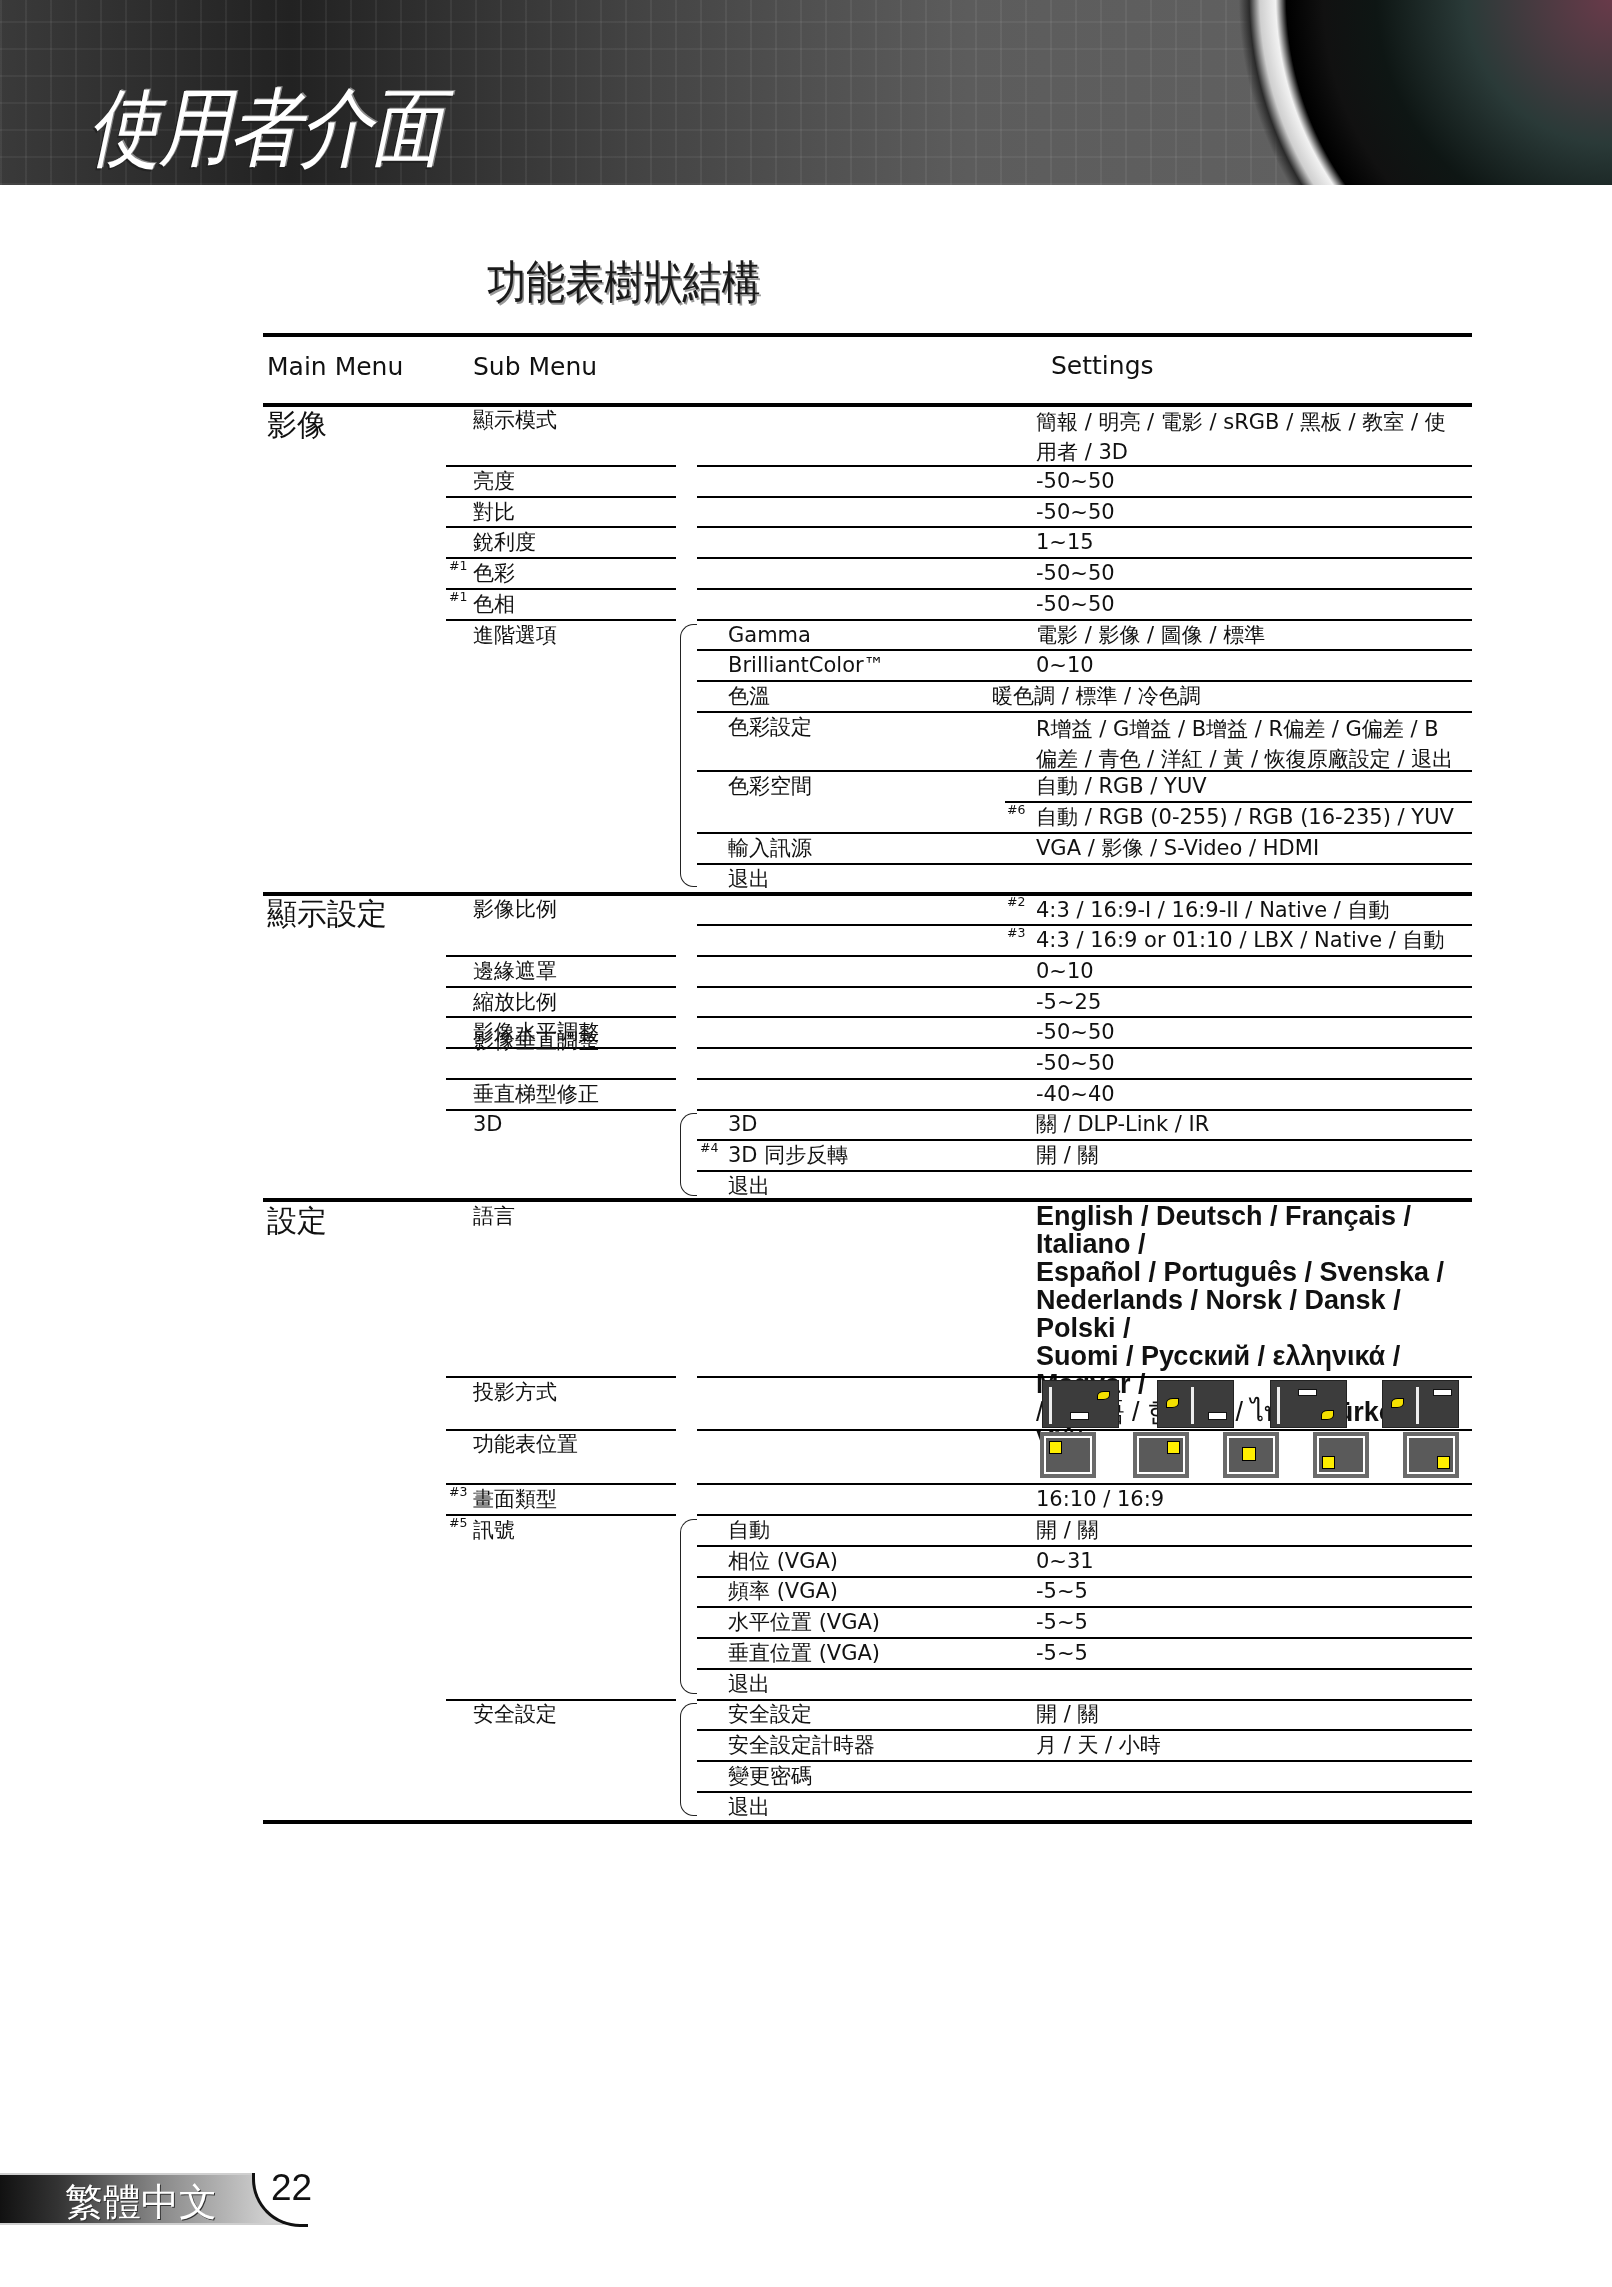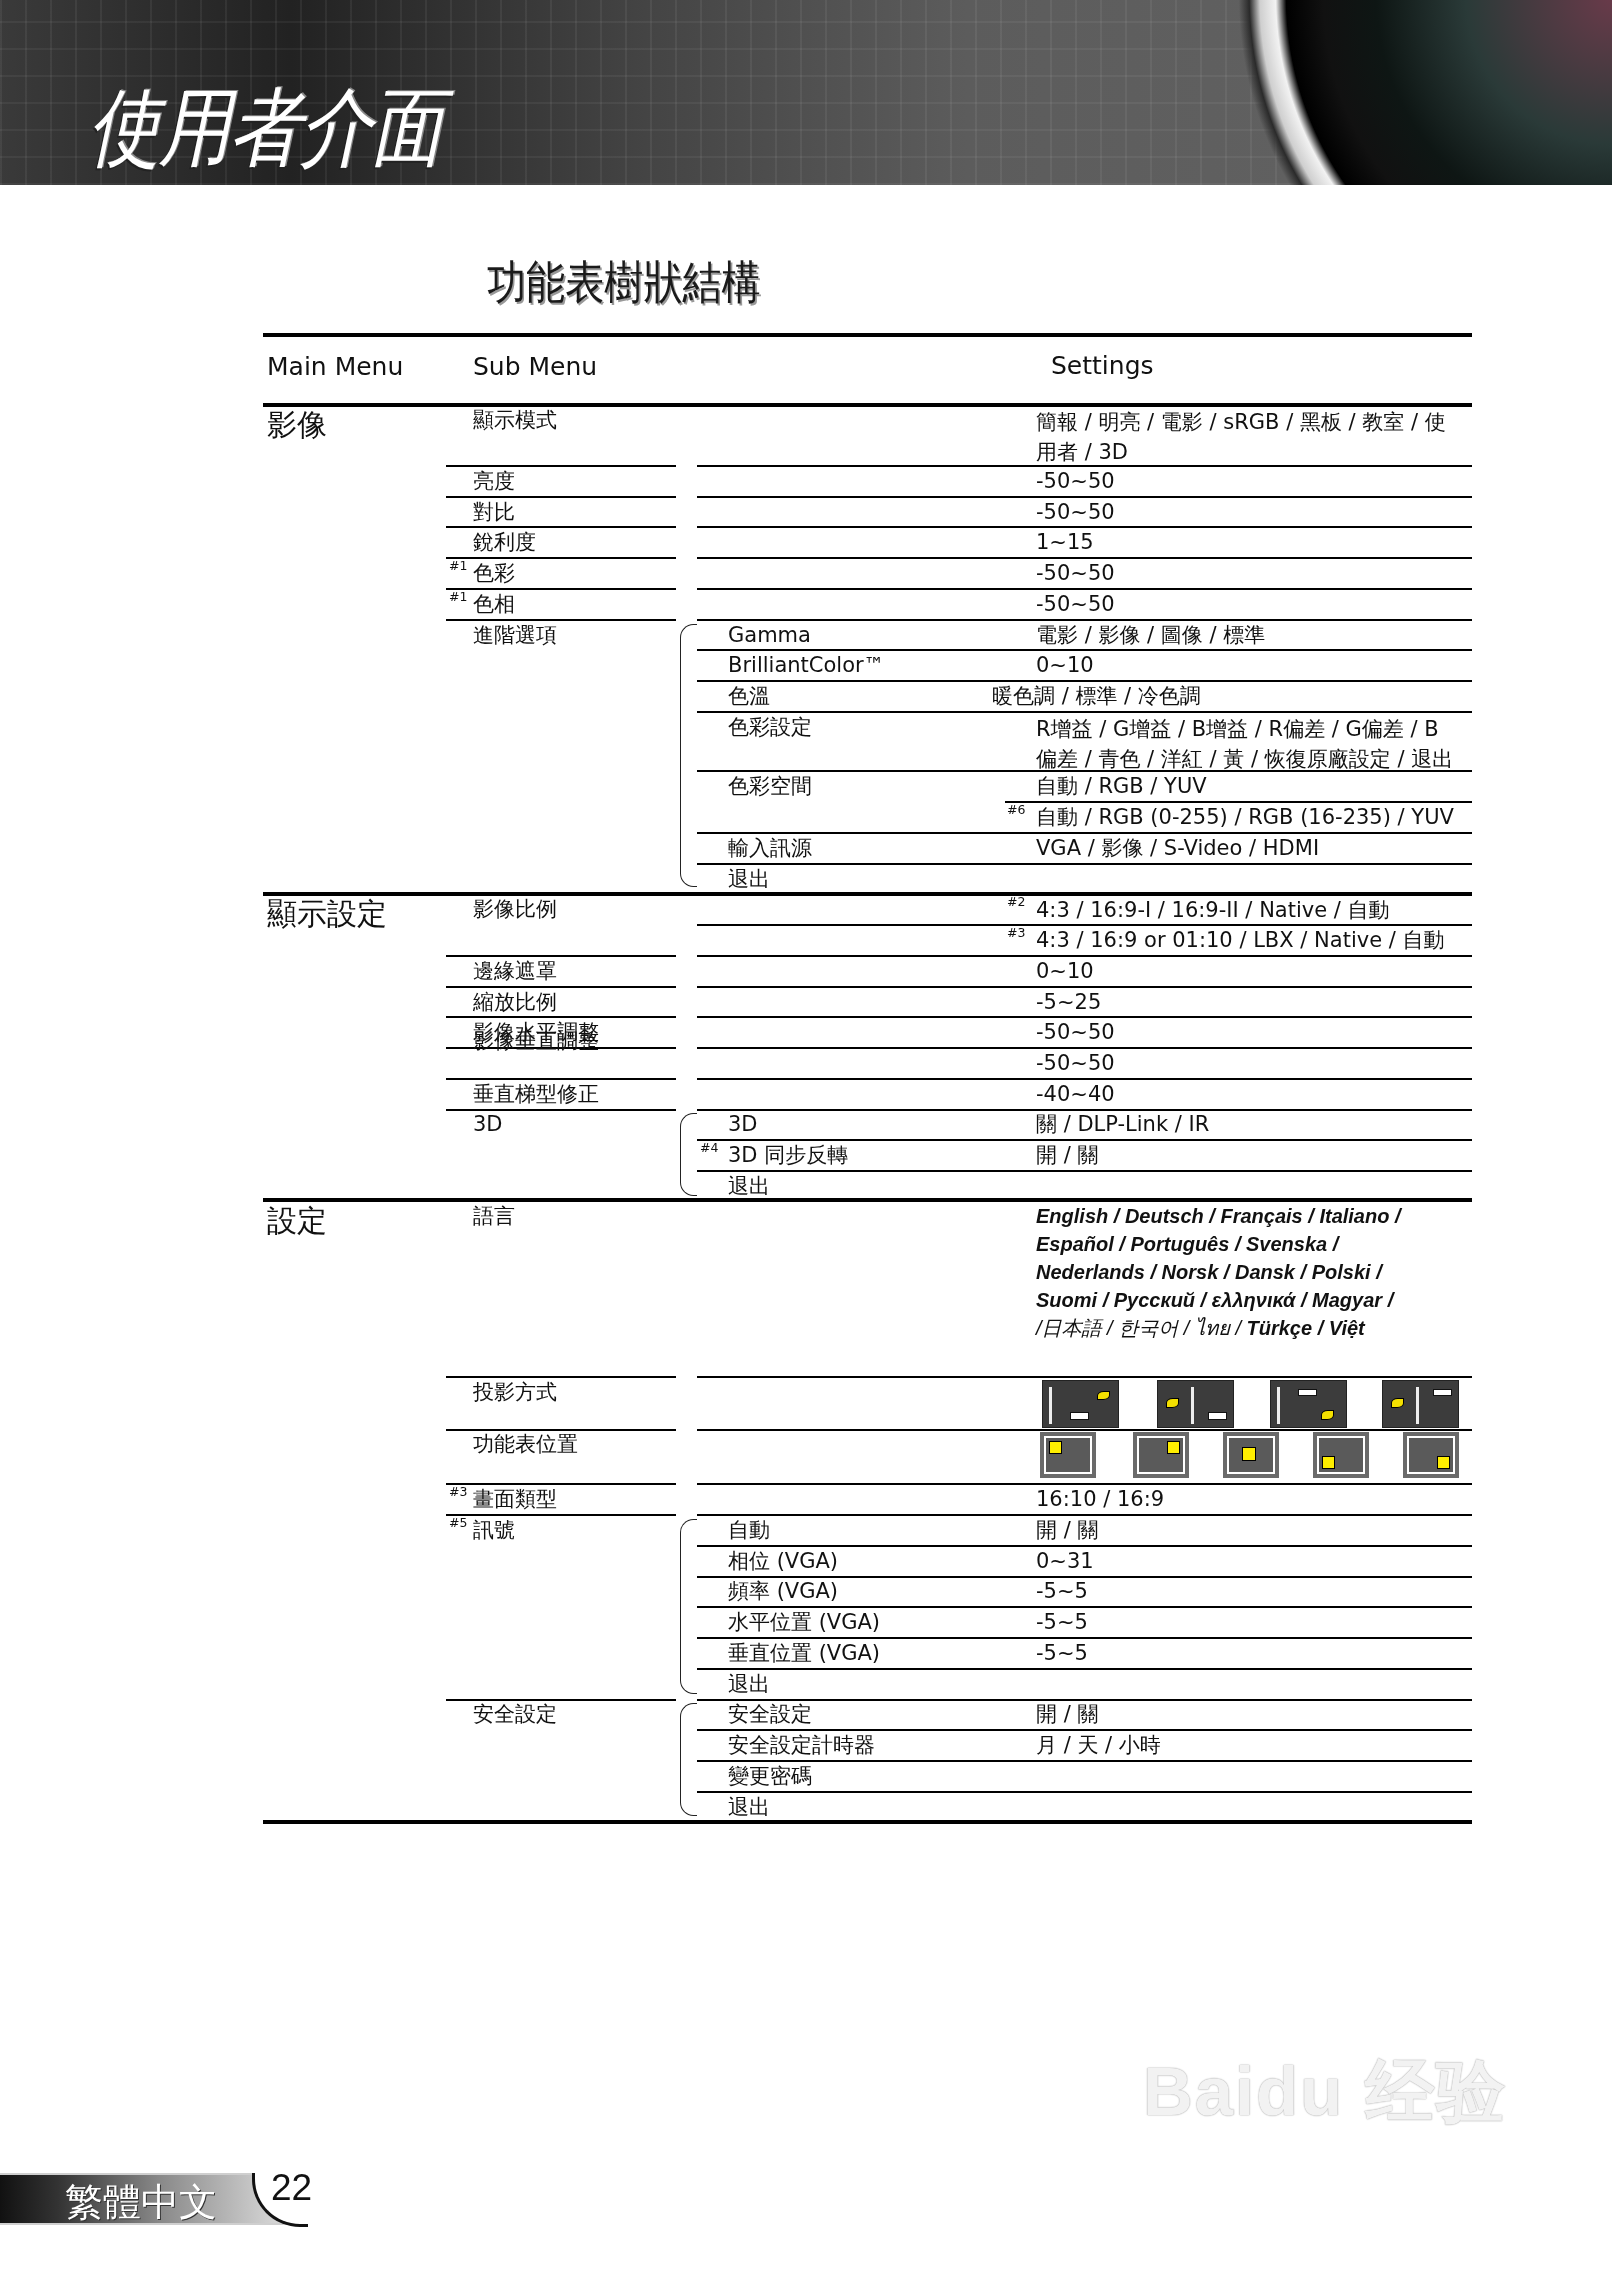--- a/index.html
+++ b/index.html
@@ -35,21 +35,21 @@
   
   .hr { position: absolute; background: #000; }
   .thick { height: 3.8px; left: 263px; width: 1209px; }
   .thin  { height: 1.9px; }
 
   .t { position: absolute; font-size: 21px; line-height: 25px; white-space: nowrap; color: #111; }
   .hdr { font-size: 25px; }
   .main { font-size: 30px; line-height: 35px; }
   .note { position: absolute; font-size: 12.5px; line-height: 13.4px; color: #111; }
   .wrap { white-space: normal; width: 423px; line-height: 30px; }
-  .lang { white-space: normal; width: 423px; font-size: 20px; line-height: 28px; font-weight: bold; font-family: "Liberation Sans", "DejaVu Sans", sans-serif; font-style: italic; }
+  .lang { white-space: normal; width: 423px; font-size: 27px; line-height: 28px; font-weight: bold; font-family: "Liberation Sans", "DejaVu Sans", sans-serif; }
   .lang .nb { font-weight: normal; }
 
   .brace {
     position: absolute; left: 680px; width: 17.3px;
     border-left: 1.9px solid #222; border-top: 1.9px solid #222; border-bottom: 1.9px solid #222;
     border-radius: 13.4px 0 0 13.4px;
   }
 
   
   .proj-icon { position: absolute; width: 77px; height: 48px; background: #3c3c3c; border: 1px solid #222; }
@@ -304,20 +304,19 @@
 <div class="t" style="left:728px; top:1733px">安全設定計時器</div>
 <div class="t" style="left:1036px; top:1733px">月 / 天 / 小時</div>
 <div class="hr thin" style="left:697px; width:775px; top:1760px"></div>
 <div class="t" style="left:728px; top:1764px">變更密碼</div>
 <div class="hr thin" style="left:697px; width:775px; top:1791px"></div>
 <div class="t" style="left:728px; top:1795px">退出</div>
 
 <div class="hr thick" style="top:1820px"></div>
 
 <div class="watermark">
-  <div class="wm-logo">Baidu 经验</div>
 </div>
 
 <div class="footer-bar"></div>
 <div class="footer-curve"></div>
 <div class="footer-lang">繁體中文</div>
 <div class="footer-page">22</div>
 
 
 </body></html>

